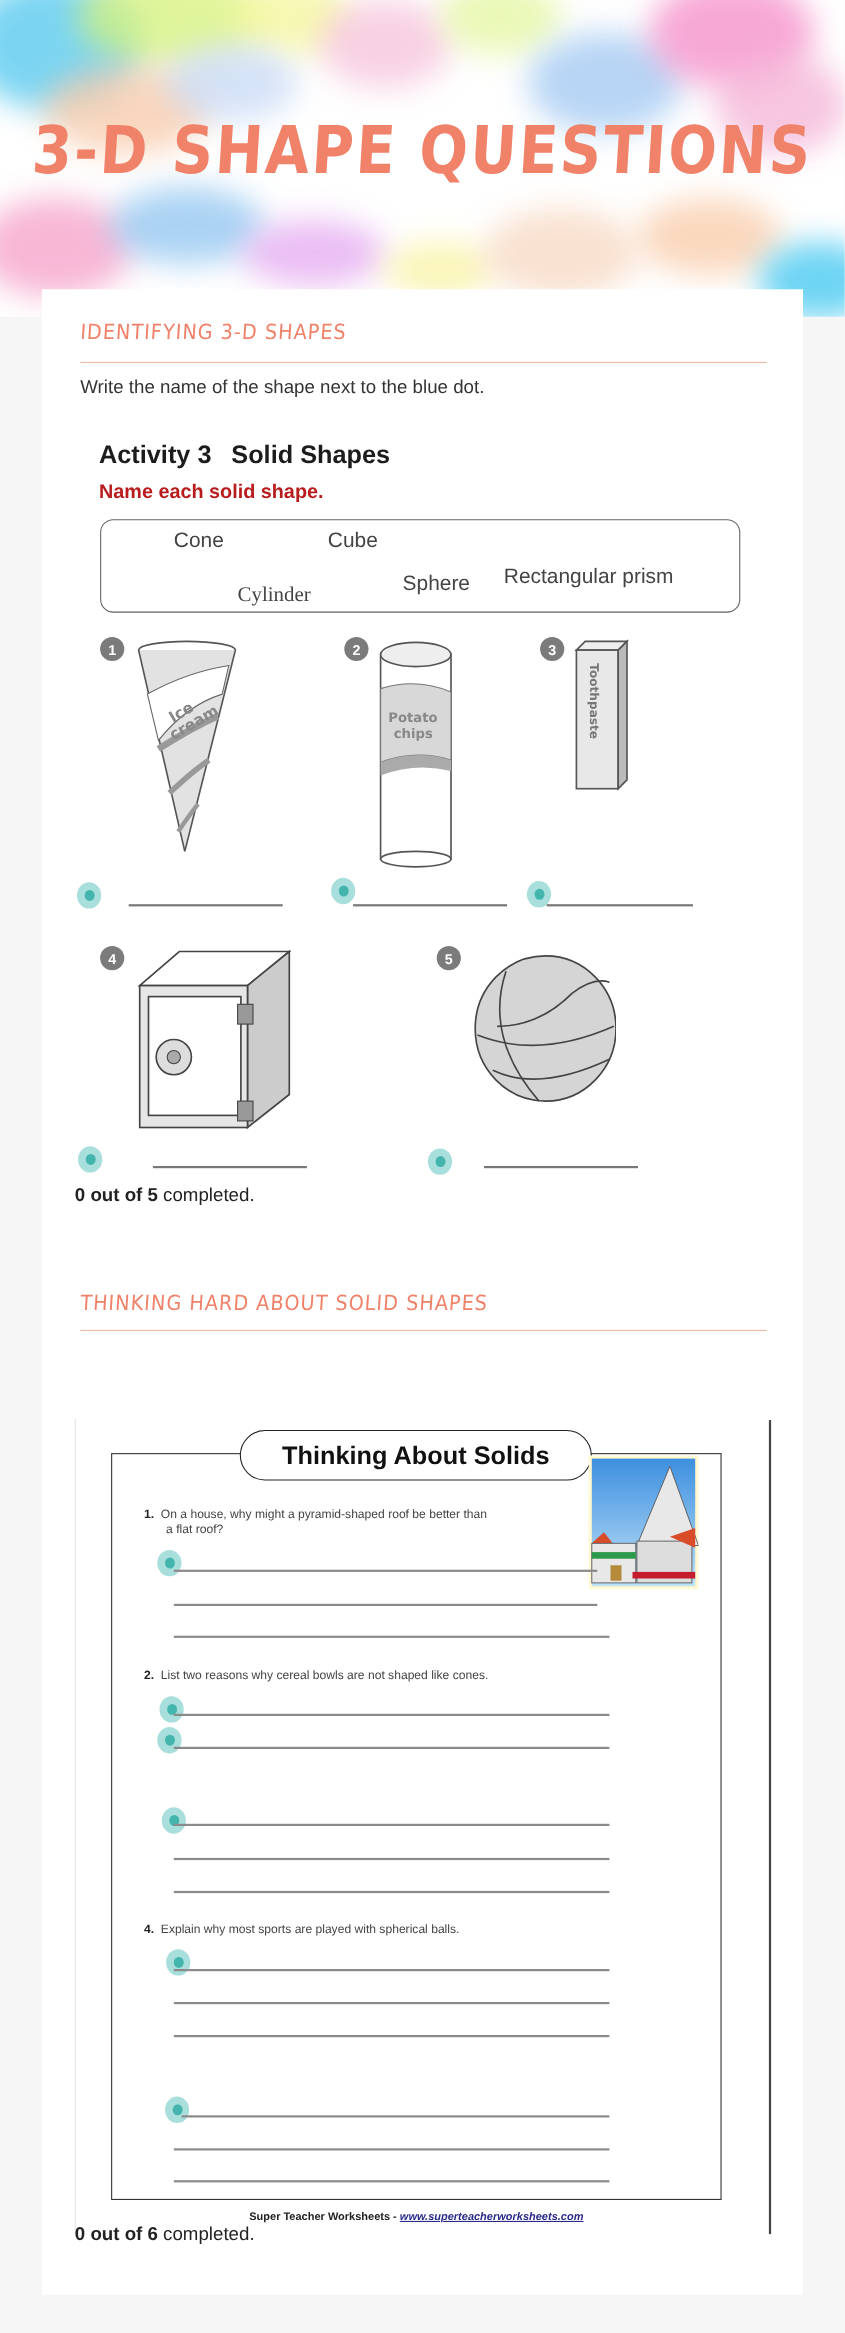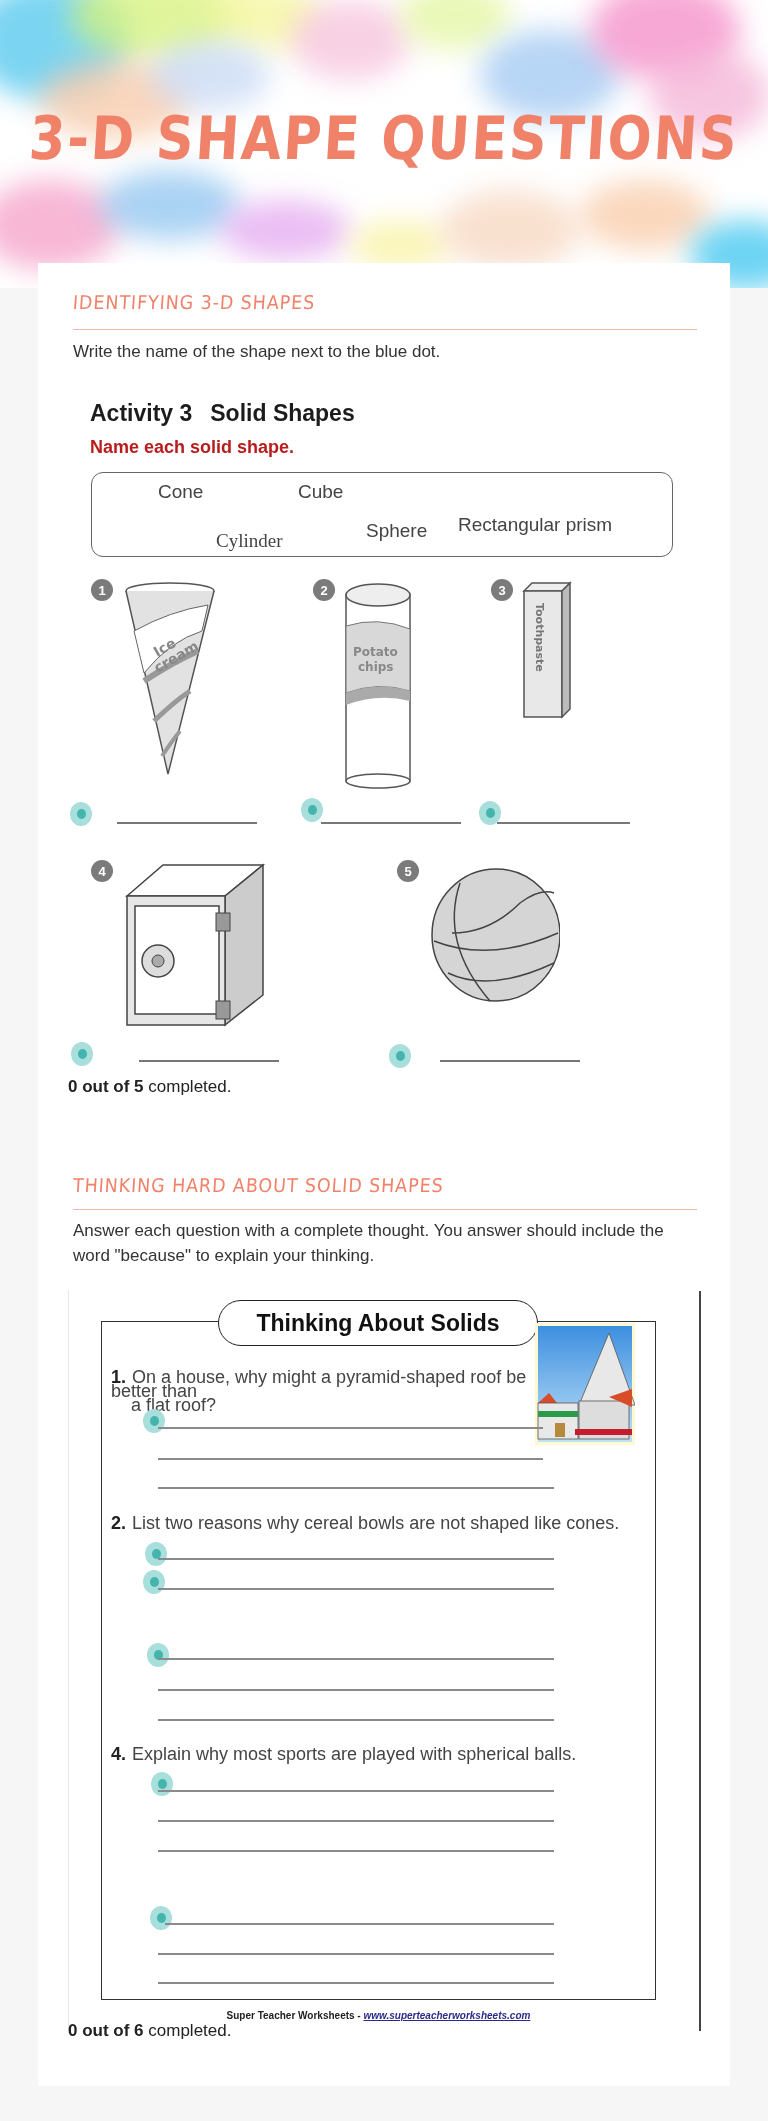--- a/index.html
+++ b/index.html
@@ -58,21 +58,21 @@
   .status b { font-weight: bold; }
 
   
   .ws2-frame-left { position: absolute; left: 30px; width: 1px; background: #e6e6e6; }
   .ws2-right-bar { position: absolute; width: 2px; background: #444; }
   .ws2-box { position: absolute; border: 1.5px solid #333; }
   .ws2-pill {
     position: absolute; border: 1.5px solid #222; border-radius: 30px; background: #fff;
     font-size: 23px; font-weight: bold; color: #111; text-align: center; line-height: 44px;
   }
-  .q-text { position: absolute; font-size: 18px; color: #444; line-height: 14px; }
+  .q-text { position: absolute; font-size: 11px; color: #444; line-height: 14px; margin-left: 20px; }
   .q-text b { color: #222; margin-right: 6px; }
   .ws-line { position: absolute; height: 1.5px; background: #8a8a8a; }
   .footer-credit { position: absolute; font-size: 10px; font-weight: bold; color: #222; text-align: center; }
   .footer-credit a { color: #2a2a8a; text-decoration: underline; font-style: italic; }
 
   .img-box { position: absolute; }
 </style>
 </head>
 <body>
 
@@ -181,21 +181,20 @@
     <div class="answer-dot" style="left:351px;top:781px;"></div>
     <div class="answer-line" style="left:402px;top:797px;width:140px;"></div>
   </div>
 
   <div class="status" style="top:814px;">
     <b>0 out of 5</b><span> completed.</span>
   </div>
 
   <div class="section-title" style="top:911px;">THINKING HARD ABOUT SOLID SHAPES</div>
   <div class="section-rule" style="top:946px;"></div>
-  <div class="instructions" style="top:955px;">Answer each question with a complete thought. You answer should include the word "because" to explain your thinking.</div>
 
   <div class="ws2-frame-left" style="top:1027px;height:743px;"></div>
   <div class="ws2-right-bar" style="left:661px;top:1028px;height:740px;"></div>
 
   <div class="ws2-box" style="left:63px;top:1058px;width:555px;height:679px;"></div>
   <div class="ws2-pill" style="left:180px;top:1037px;width:320px;height:46px;">Thinking About Solids</div>
 
   <svg class="img-box" style="left:497px;top:1060px;" width="100" height="122" viewBox="0 0 100 122">
     <defs>
         <linearGradient id="sky" x1="0" y1="0" x2="0" y2="1">

